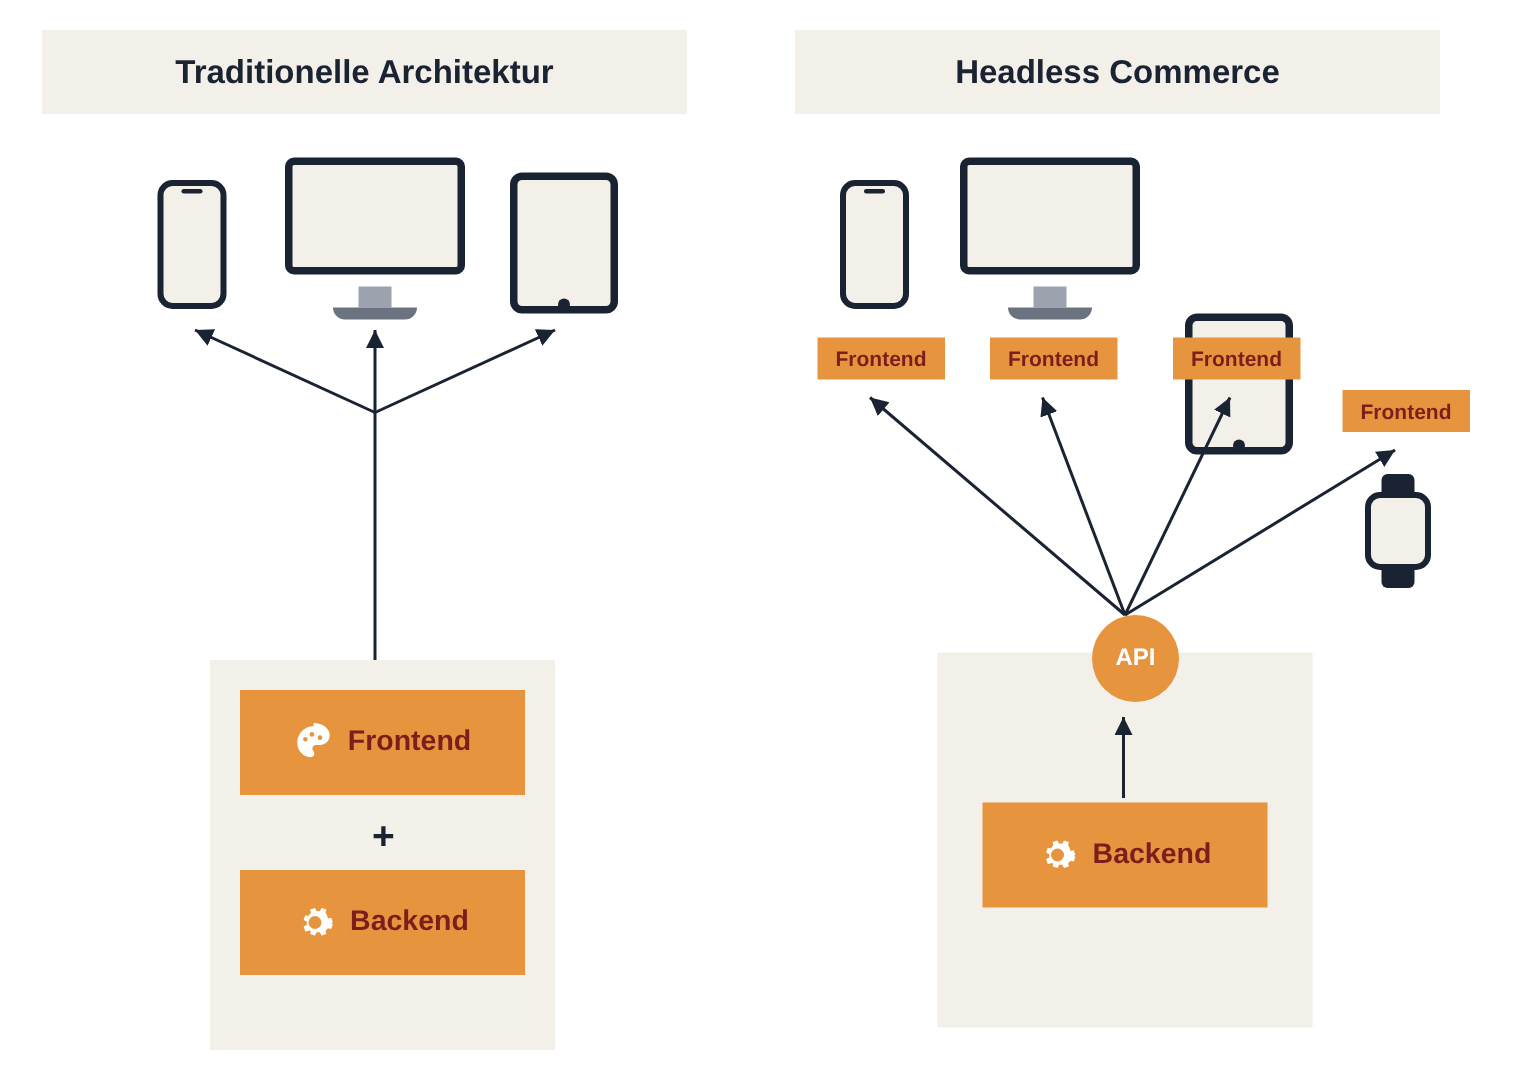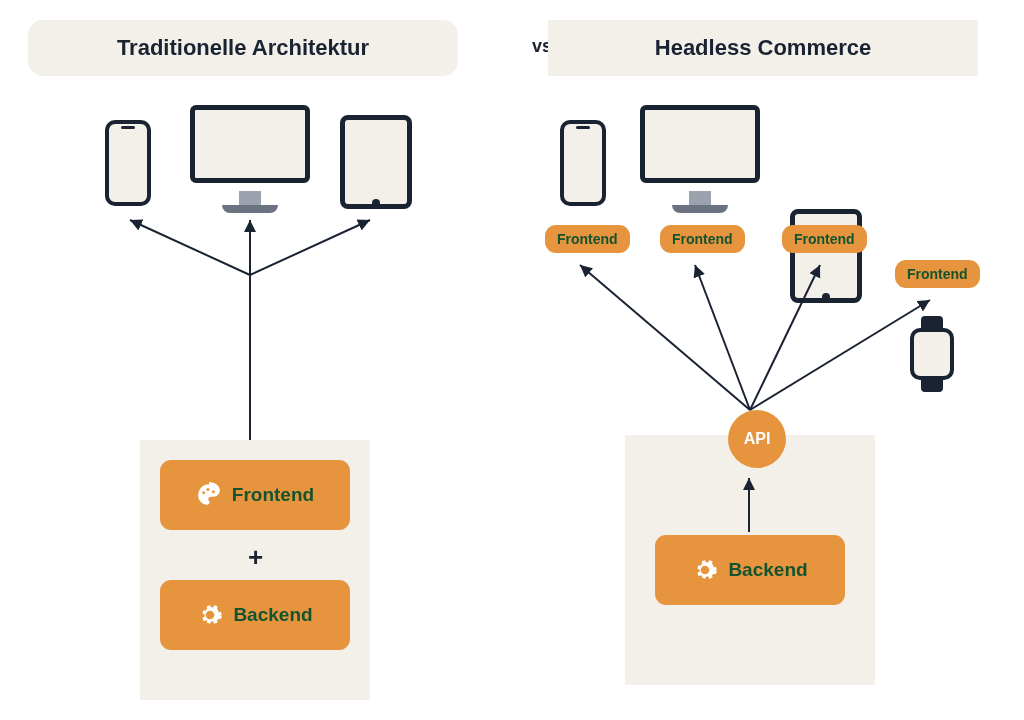--- a/index.html
+++ b/index.html
@@ -13,22 +13,22 @@
   }
   .header-band {
     position: absolute;
     top: 20px;
     height: 56px;
     background: #f3efe9;
     display: flex;
     align-items: center;
     justify-content: center;
   }
-  .header-left { left: 28px; width: 430px; border-radius: 15px; }
-  .header-right { left: 530px; width: 430px; margin-left: 18px; }
+  .header-left { left: 28px; width: 430px; }
+  .header-right { left: 530px; width: 430px; }
   .header-title {
     font-size: 22px;
     font-weight: 700;
     color: #1a2332;
   }
   .vs {
     position: absolute;
     top: 36px;
     left: 484px;
     font-size: 18px;
@@ -91,27 +91,26 @@
     transform: translateX(-50%);
     width: 22px; height: 14px; background: #1a2332;
   }
   .watch::before { top: -16px; border-radius: 4px 4px 0 0; }
   .watch::after  { bottom: -16px; border-radius: 0 0 4px 4px; }
 
   
   .orange-box {
     position: absolute;
     background: #e6953e;
-    color: #14532d;
+    color: #7f1d1d;
     display: flex;
     align-items: center;
     justify-content: center;
     gap: 10px;
     font-weight: 700;
-    border-radius: 11px;
   }
   .fe-label {
     padding: 6px 12px;
     font-size: 14px;
   }
   .big-box {
     width: 190px; height: 70px;
     font-size: 19px;
   }
   .plus {

